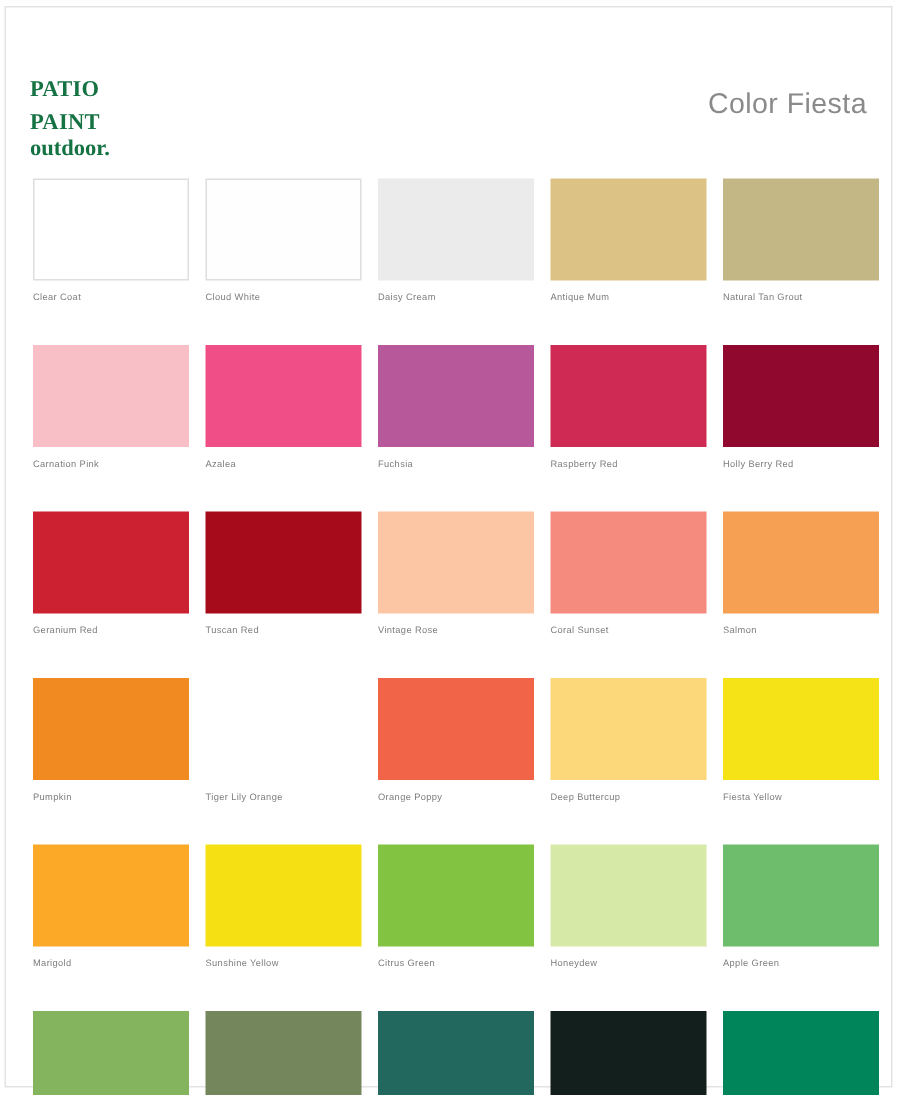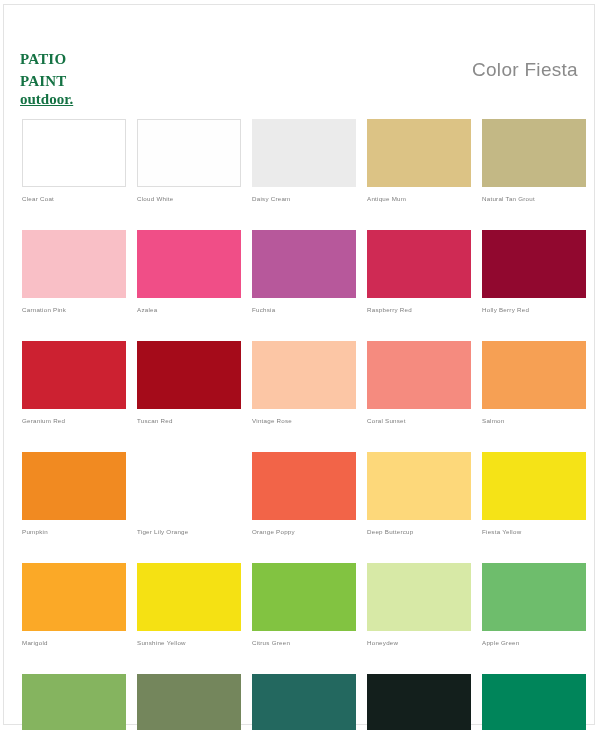--- a/index.html
+++ b/index.html
@@ -57,21 +57,20 @@
   .logo-line.l1, .logo-line.l2 {
     font-size: 21px;
     font-variant: small-caps;
     text-transform: lowercase;
     margin-bottom: 1px;
   }
   .logo-line.l3 {
     font-size: 15px;
     letter-spacing: 0px;
     margin-top: 2px;
-    text-decoration: underline;
   }
 
   #chart-title {
     position: absolute;
     right: 18px;
     top: 54px;
     font-size: 19px;
     color: #8a8a8a;
     font-weight: normal;
     letter-spacing: 0.3px;

